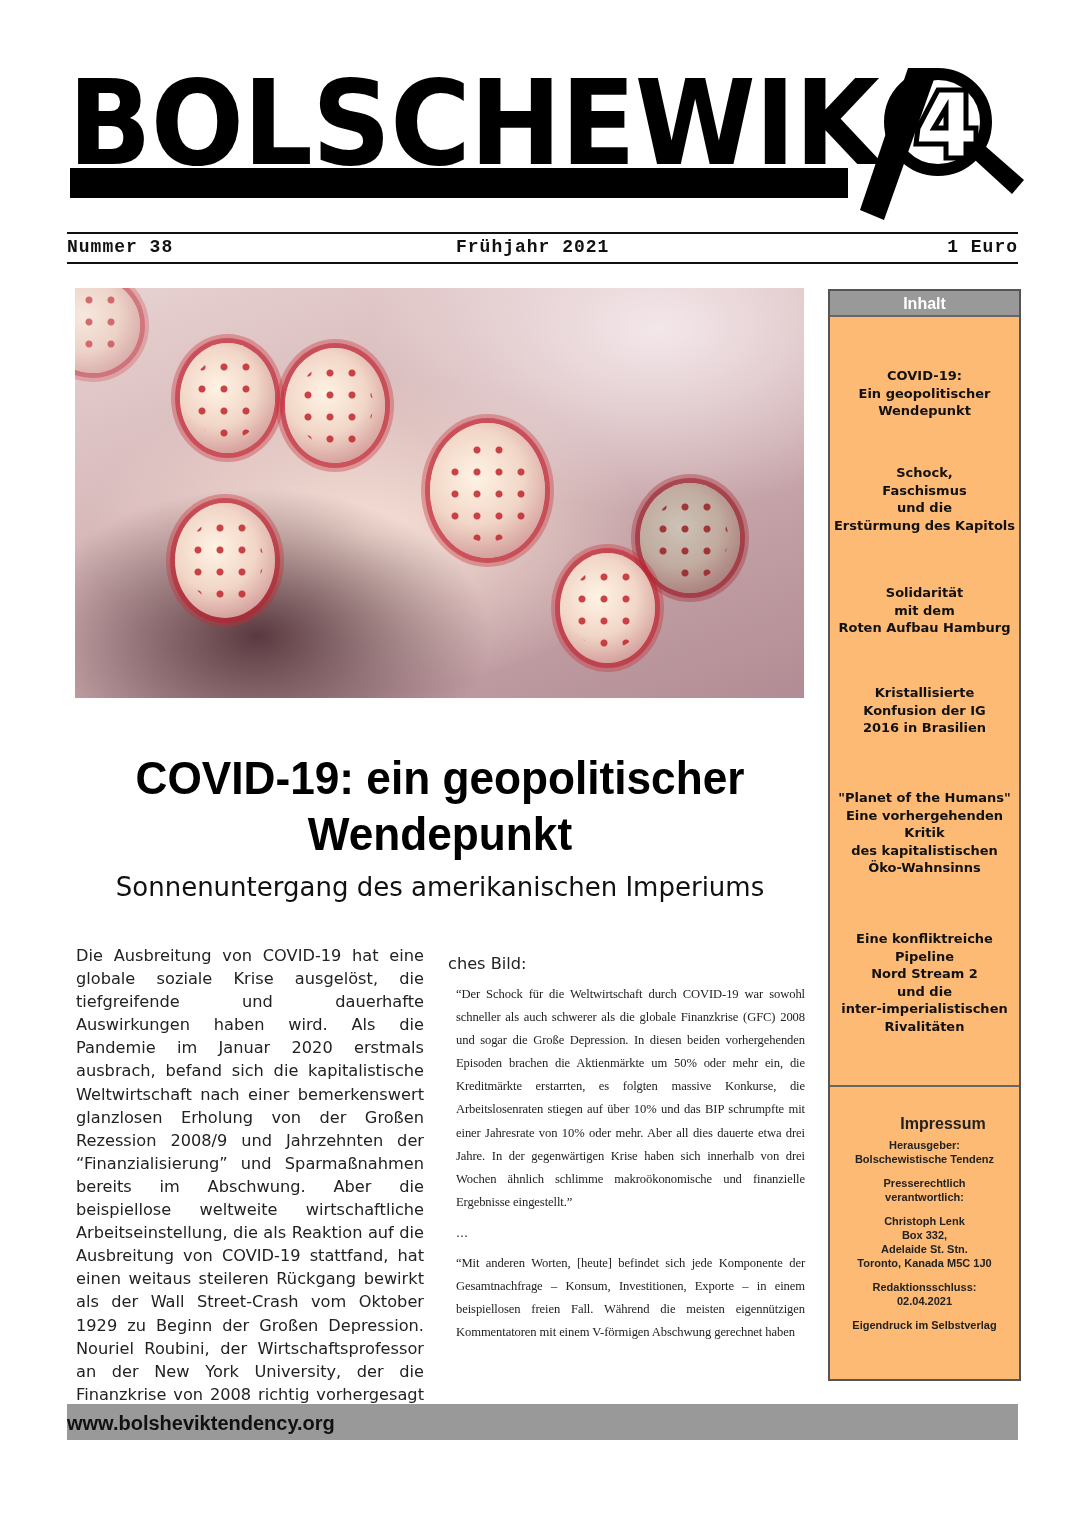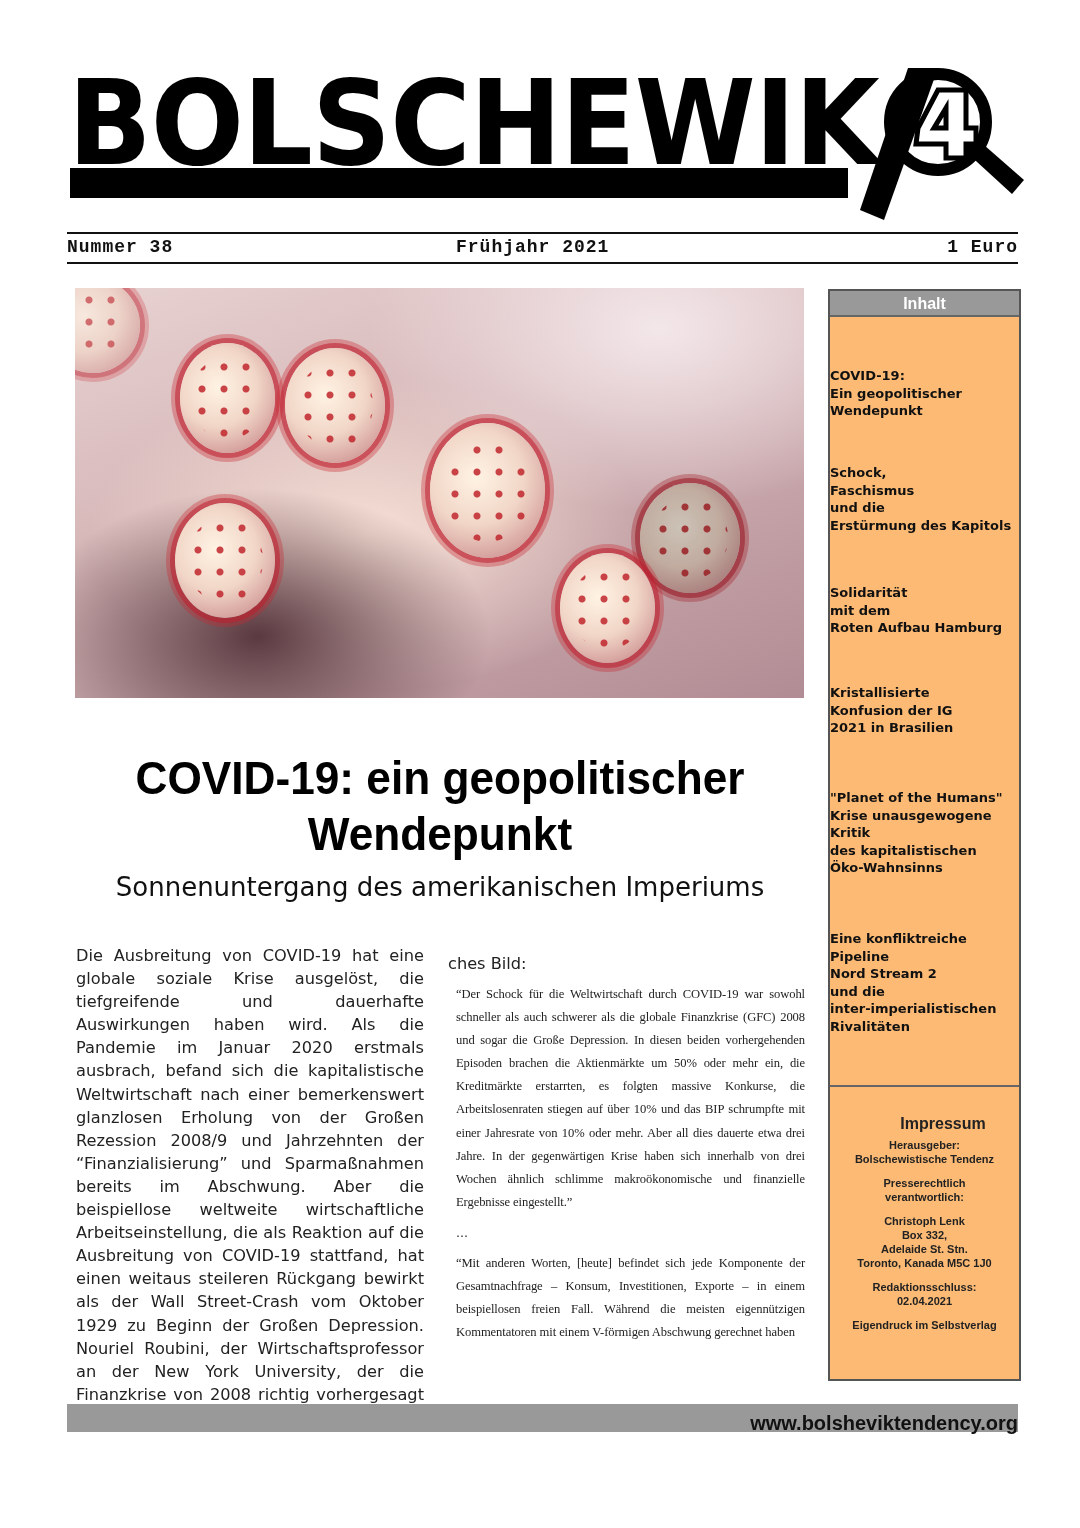--- a/index.html
+++ b/index.html
@@ -49,29 +49,29 @@
   .col-right .lead { font-size: 16.2px; line-height: 23px; margin: 0 0 2px 0; }
   .quote { margin-left: 25px; font-family: Liberation Serif, serif; font-size: 12.6px; line-height: 23.1px;
     text-align: justify; letter-spacing: -0.1px; }
   .ellipsis { margin-left: 25px; font-size: 12px; line-height: 22px; }
   .col-left p, .col-right p { margin: 8px; }
 
   .toc { position: absolute; left: 828px; top: 289px; width: 189px; height: 1088px;
     border: 2px solid #555; background: #fdba74; }
   .toc-header { background: #999; color: #fff; text-align: center; height: 24px; line-height: 26px;
     font-family: "Liberation Sans", sans-serif; font-weight: bold; font-size: 16px; border-bottom: 2px solid #666; }
-  .toc-item { position: absolute; left: 0; width: 189px; text-align: left;
+  .toc-item { position: absolute; left: 0; width: 189px; text-align: center;
     font-family: "DejaVu Sans", sans-serif; font-weight: bold; font-size: 13px; line-height: 17.5px; color: #111; }
   .toc-divider { position: absolute; left: 0; width: 189px; top: 794px; border-top: 2px solid #666; }
   .impressum { position: absolute; left: 0; width: 189px; top: 824px; text-align: center;
     font-family: "Liberation Sans", sans-serif; font-weight: bold; color: #222; }
   .imp-title { font-size: 16px; margin-bottom: 5px; padding-left: 37px; }
   .imp-block { font-size: 11px; line-height: 14px; margin-bottom: 10px; }
 
-  .footer { position: absolute; left: 67px; top: 1404px; width: 951px; height: 28px; background: #999; text-align: right; }
+  .footer { position: absolute; left: 67px; top: 1404px; width: 951px; height: 36px; background: #999; text-align: left; }
   .footer-url { font-family: "Liberation Sans", sans-serif; font-weight: bold; font-size: 20px; line-height: 38px; color: #111; }
 </style>
 </head>
 <body>
 
 <div class="masthead">
   <div class="masthead-title">BOLSCHEWIK</div>
   <div class="masthead-bar"></div>
   <svg class="logo" viewBox="0 0 180 170">
 
@@ -131,25 +131,25 @@
       <div>Erstürmung des Kapitols</div>
     </div>
   <div class="toc-item" style="top:293px">
       <div>Solidarität</div>
       <div>mit dem</div>
       <div>Roten Aufbau Hamburg</div>
     </div>
   <div class="toc-item" style="top:393px">
       <div>Kristallisierte</div>
       <div>Konfusion der IG</div>
-      <div>2021 in Brasilien</div>
+      <div>2016 in Brasilien</div>
     </div>
   <div class="toc-item" style="top:498px">
       <div>"Planet of the Humans"</div>
-      <div>Krise unausgewogene</div>
+      <div>Eine vorhergehenden</div>
       <div>Kritik</div>
       <div>des kapitalistischen</div>
       <div>Öko-Wahnsinns</div>
     </div>
   <div class="toc-item" style="top:639px">
       <div>Eine konfliktreiche</div>
       <div>Pipeline</div>
       <div>Nord Stream 2</div>
       <div>und die</div>
       <div>inter-imperialistischen</div>

